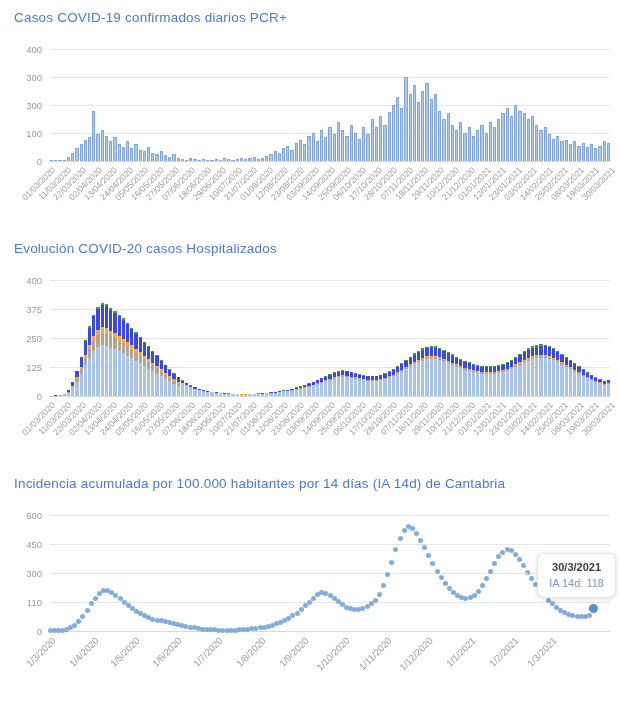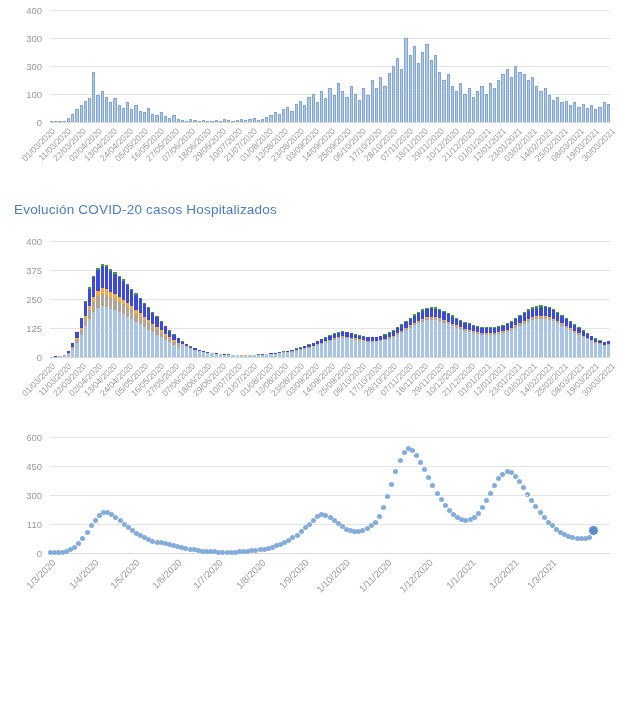--- a/index.html
+++ b/index.html
@@ -69,20 +69,21 @@
   .tt-date { font-size: 11px; font-weight: bold; color: #3d3d3d; }
   .tt-value { font-size: 11px; color: #8197b3; margin-top: 4px; }
   .tt-line { position: absolute; right: 82px; top: 58px; width: 14px; height: 1px; background: #e2e2e2; z-index: 4; }
 </style>
 </head>
 <body>
 
 <main class="page">
 
   <section class="chart-block" data-chart="0">
+    <h2 class="chart-title">Casos COVID-19 confirmados diarios PCR+</h2>
     <div class="chart-body">
       <div class="ylabels">
           <div class="ytick" style="top: -4px;">400</div>
           <div class="ytick" style="top: 24px;">300</div>
           <div class="ytick" style="top: 52px;">300</div>
           <div class="ytick" style="top: 80px;">100</div>
           <div class="ytick" style="top: 108px;">0</div>
         </div>
       <div class="plot">
           <div class="gridline" style="top: 0px;"></div>
@@ -1229,30 +1230,35 @@
         <div class="xtick" style="left: 412.222px;">03/02/2021</div>
         <div class="xtick" style="left: 427.778px;">14/02/2021</div>
         <div class="xtick" style="left: 443.333px;">25/02/2021</div>
         <div class="xtick" style="left: 458.889px;">08/03/2021</div>
         <div class="xtick" style="left: 474.444px;">19/03/2021</div>
         <div class="xtick" style="left: 490px;">30/03/2021</div>
       </div>
   </section>
 
   <section class="chart-block" data-chart="2">
+    <h2 class="chart-title">Incidencia acumulada por 100.000 habitantes por 14 días (IA 14d) de Cantabria</h2>
     <div class="chart-body">
       <div class="ylabels">
           <div class="ytick" style="top: -4px;">600</div>
           <div class="ytick" style="top: 25px;">450</div>
           <div class="ytick" style="top: 54px;">300</div>
           <div class="ytick" style="top: 83px;">110</div>
           <div class="ytick" style="top: 112px;">0</div>
         </div>
       <div class="plot">
         <div class="tt-line"></div>
+        <div class="tooltip">
+          <div class="tt-date">30/3/2021</div>
+          <div class="tt-value">IA 14d: 118</div>
+        </div>
       <div class="gridline" style="top: 0px;"></div>
           <div class="gridline" style="top: 29px;"></div>
           <div class="gridline" style="top: 58px;"></div>
           <div class="gridline" style="top: 87px;"></div>
           <div class="gridline base" style="top: 116px;"></div>
           <div class="dot" style="left: -2.5px; top: 113.307px; background: rgb(130, 172, 220);"></div>
           <div class="dot" style="left: 1.61765px; top: 113.113px; background: rgb(130, 172, 220);"></div>
           <div class="dot" style="left: 5.73529px; top: 112.92px; background: rgb(130, 172, 220);"></div>
           <div class="dot" style="left: 9.85294px; top: 112.533px; background: rgb(130, 172, 220);"></div>
           <div class="dot" style="left: 13.9706px; top: 111.76px; background: rgb(130, 172, 220);"></div>

